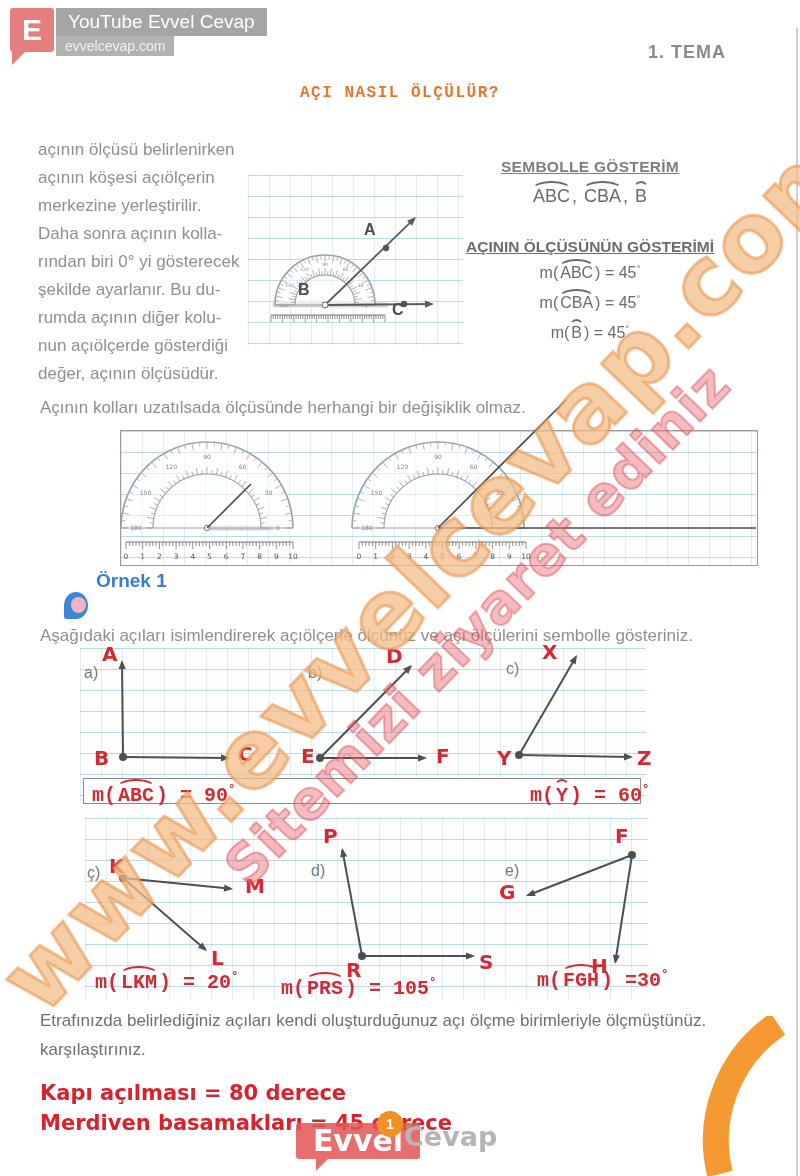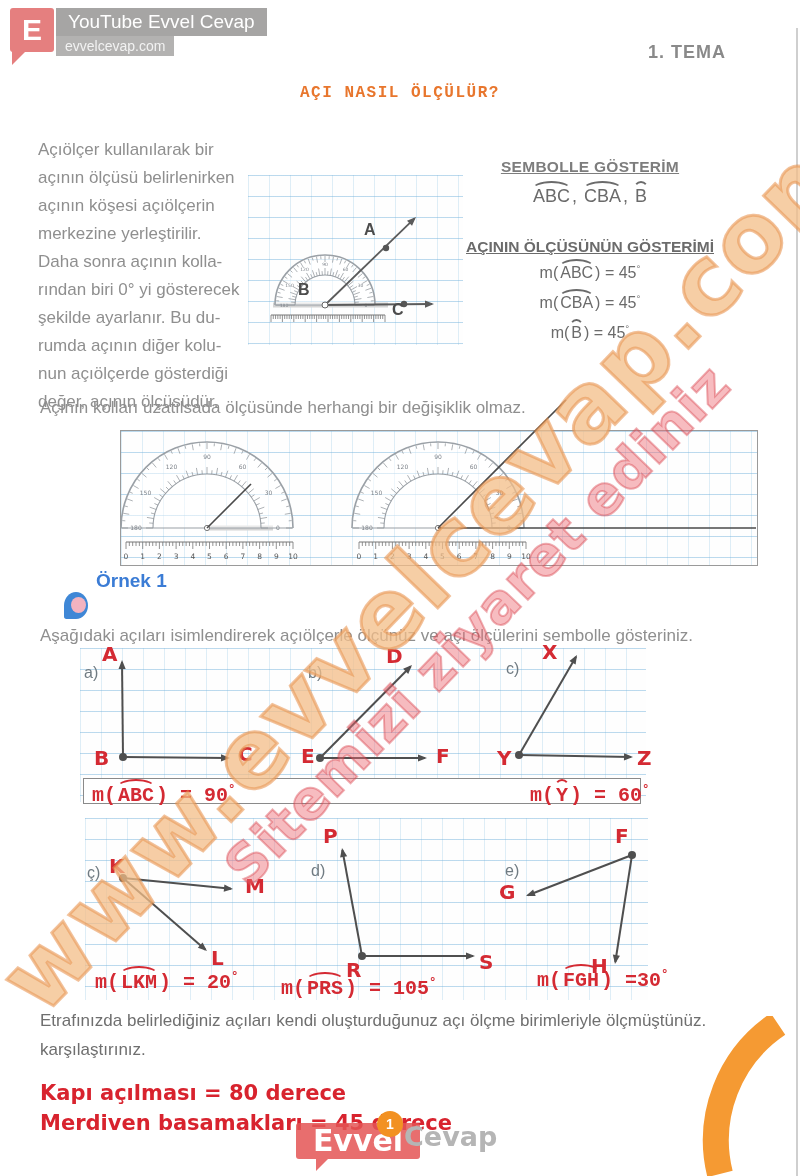--- a/index.html
+++ b/index.html
@@ -91,21 +91,20 @@
 
   <div class="logo-badge">E</div>
   <div class="logo-tail"></div>
   <div class="logo-banner">YouTube Evvel Cevap</div>
   <div class="logo-sub">evvelcevap.com</div>
   <div class="tema">1. TEMA</div>
 
   <h1 class="title">AÇI NASIL ÖLÇÜLÜR?</h1>
 
   <div class="intro">
-    <div>Açıölçer kullanılarak bir</div>
     <div>açının ölçüsü belirlenirken</div>
     <div>açının köşesi açıölçerin</div>
     <div>merkezine yerleştirilir.</div>
     <div>Daha sonra açının kolla-</div>
     <div>rından biri 0° yi gösterecek</div>
     <div>şekilde ayarlanır. Bu du-</div>
     <div>rumda açının diğer kolu-</div>
     <div>nun açıölçerde gösterdiği</div>
     <div>değer, açının ölçüsüdür.</div>
   </div>

